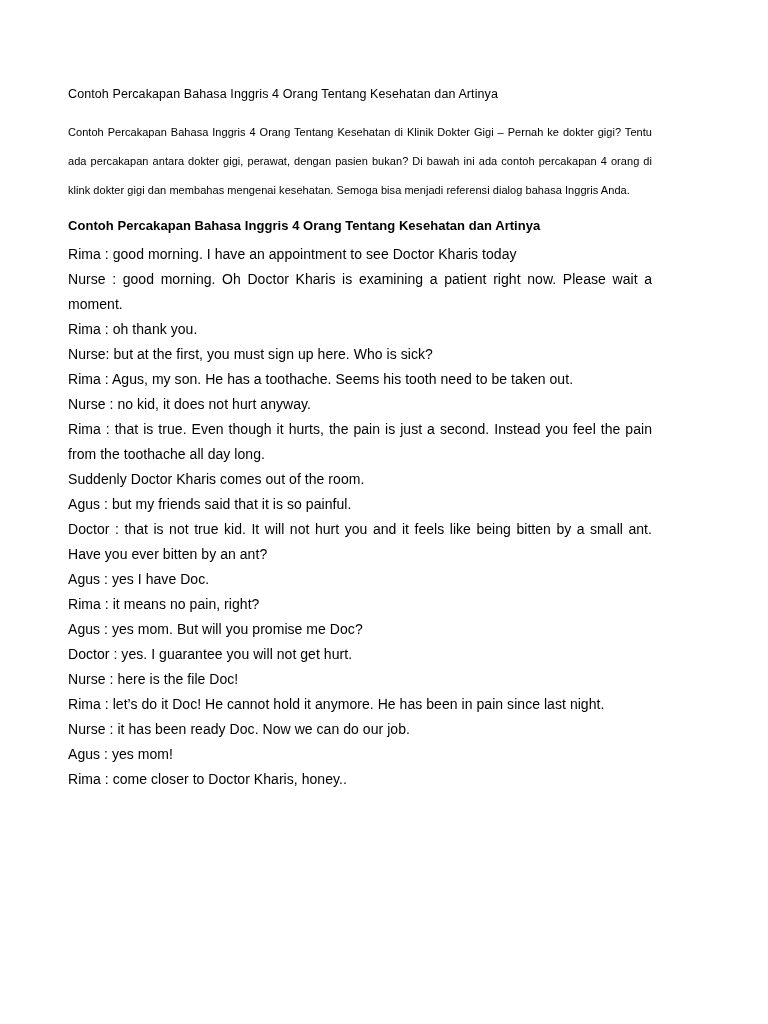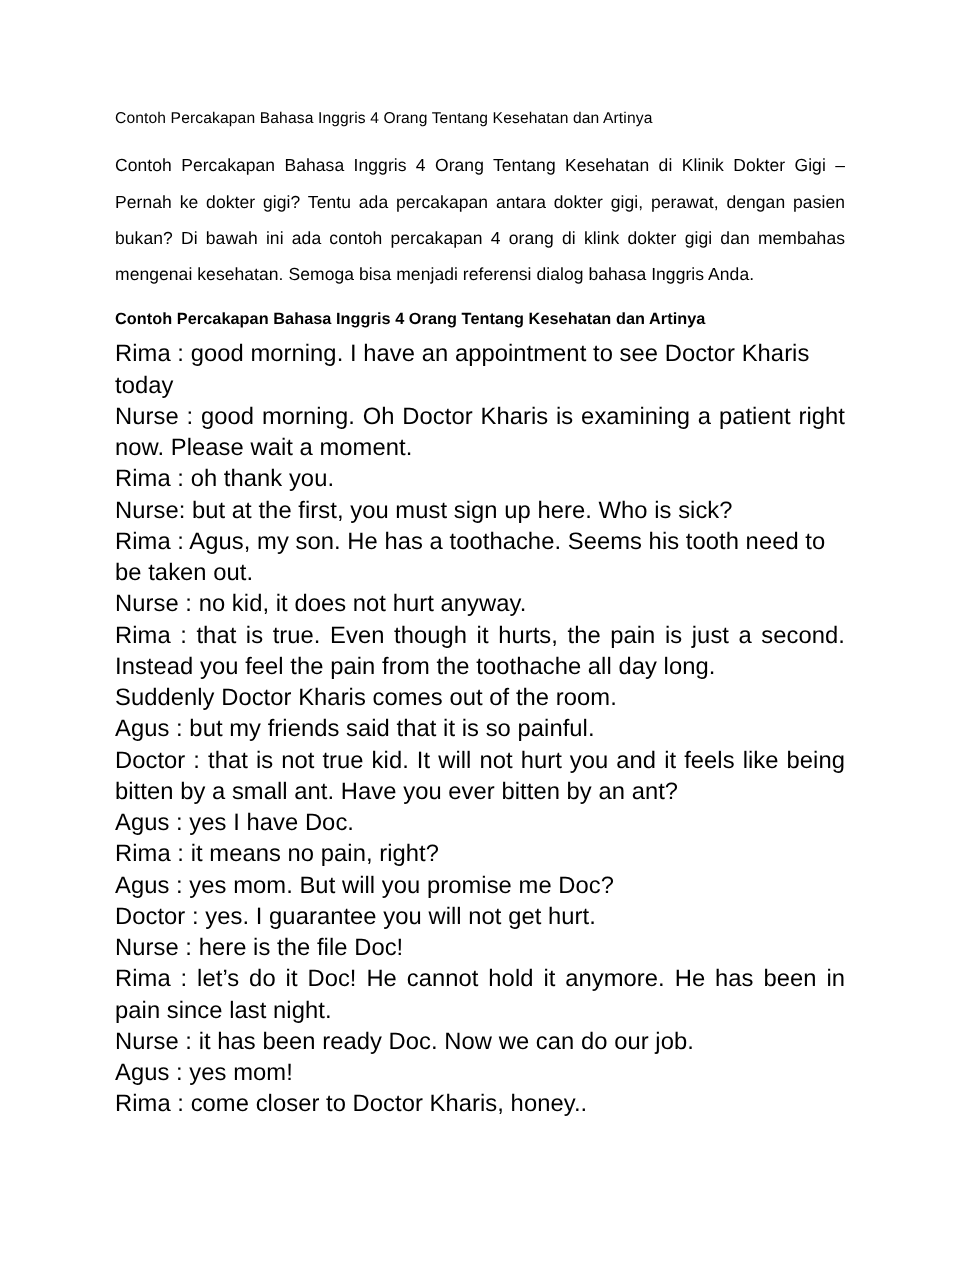--- a/index.html
+++ b/index.html
@@ -13,49 +13,49 @@
     font-family: "Liberation Sans", sans-serif;
     color: #000000;
     -webkit-font-smoothing: antialiased;
   }
   .page {
     position: relative;
     width: 768px;
     height: 1024px;
     background: #ffffff;
     box-sizing: border-box;
-    padding: 88px 92px 0 92px;
+    padding: 88px 92px 0 68px;
   }
   .doc-body {
     width: 584px;
   }
   .title-line {
     font-size: 12.5px;
     line-height: 1.0;
     color: #000;
     margin: 0 0 17px 0;
     letter-spacing: 0.1px;
   }
   .intro {
-    font-size: 14px;
+    font-size: 11px;
     line-height: 29px;
     text-align: justify;
     text-justify: inter-word;
     margin: 0 0 6px 0;
     letter-spacing: 0.05px;
   }
   .section-heading {
     font-size: 13px;
     font-weight: bold;
     line-height: 29px;
     margin: 0 0 2px 0;
     letter-spacing: 0.05px;
   }
   .dialog-line {
-    font-size: 19px;
+    font-size: 14px;
     line-height: 25px;
     margin: 0;
     letter-spacing: 0.05px;
     text-align: left;
   }
   .dialog-line.justified {
     text-align: justify;
     text-justify: inter-word;
   }
 </style>

